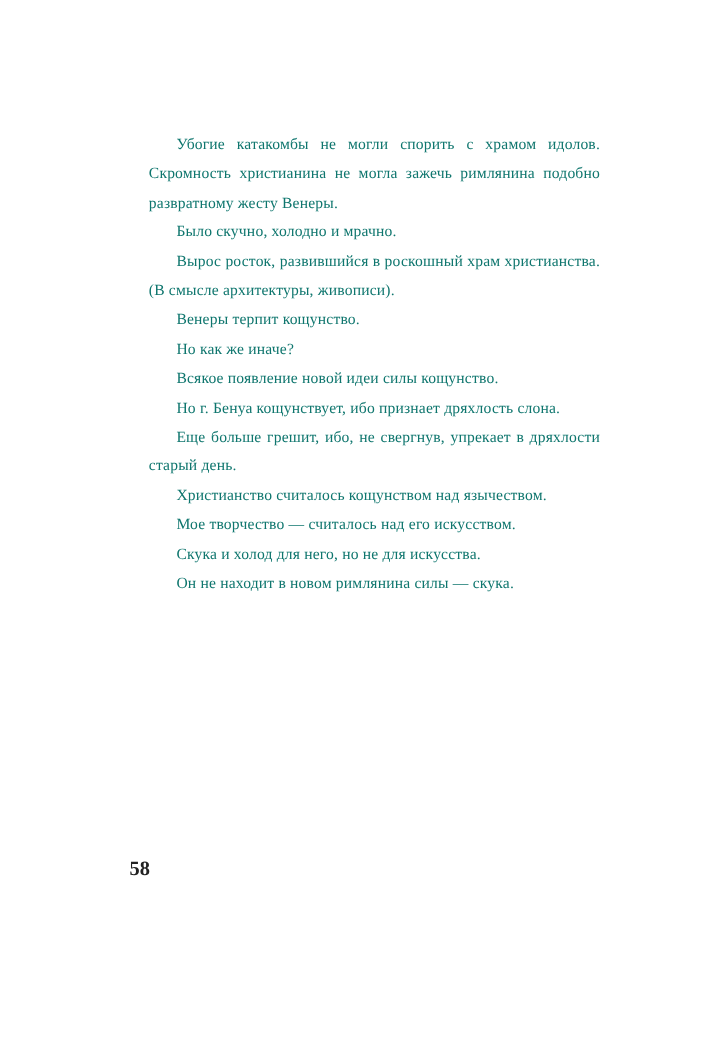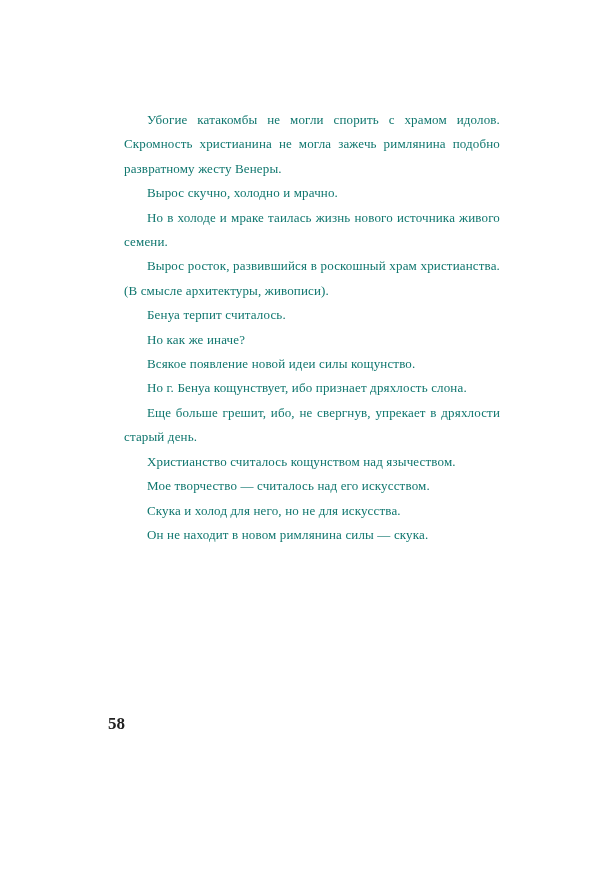--- a/index.html
+++ b/index.html
@@ -48,24 +48,23 @@
       font-weight: bold;
       color: #222222;
     }
   </style>
 </head>
 <body>
 
 <div class="page">
   <div class="text-block">
     <p class="para">Убогие катакомбы не могли спорить с храмом идолов. Скромность христианина не могла зажечь римлянина подобно раз­вратному жесту Венеры.</p>
-    <p class="para">Вырос скучно, холодно и мрачно.</p>
-    <p class="para">Но в холоде и мраке таилась жизнь но­вого источника живого семени.</p>
+    <p class="para">Было скучно, холодно и мрачно.</p>
     <p class="para">Вырос росток, развившийся в роскошный храм христианства. (В смысле архитектуры, живописи).</p>
-    <p class="para">Бенуа терпит считалось.</p>
+    <p class="para">Венеры терпит кощунство.</p>
     <p class="para">Но как же иначе?</p>
     <p class="para">Всякое появление новой идеи силы кощун­ство.</p>
     <p class="para">Но г. Бенуа кощунствует, ибо признает дряхлость слона.</p>
     <p class="para">Еще больше грешит, ибо, не свергнув, упрекает в дряхлости старый день.</p>
     <p class="para">Христианство считалось кощунством над язычеством.</p>
     <p class="para">Мое творчество — считалось над его ис­кусством.</p>
     <p class="para">Скука и холод для него, но не для искусства.</p>
     <p class="para">Он не находит в новом римлянина силы — скука.</p>
   </div>
   <div class="page-number">58</div>

